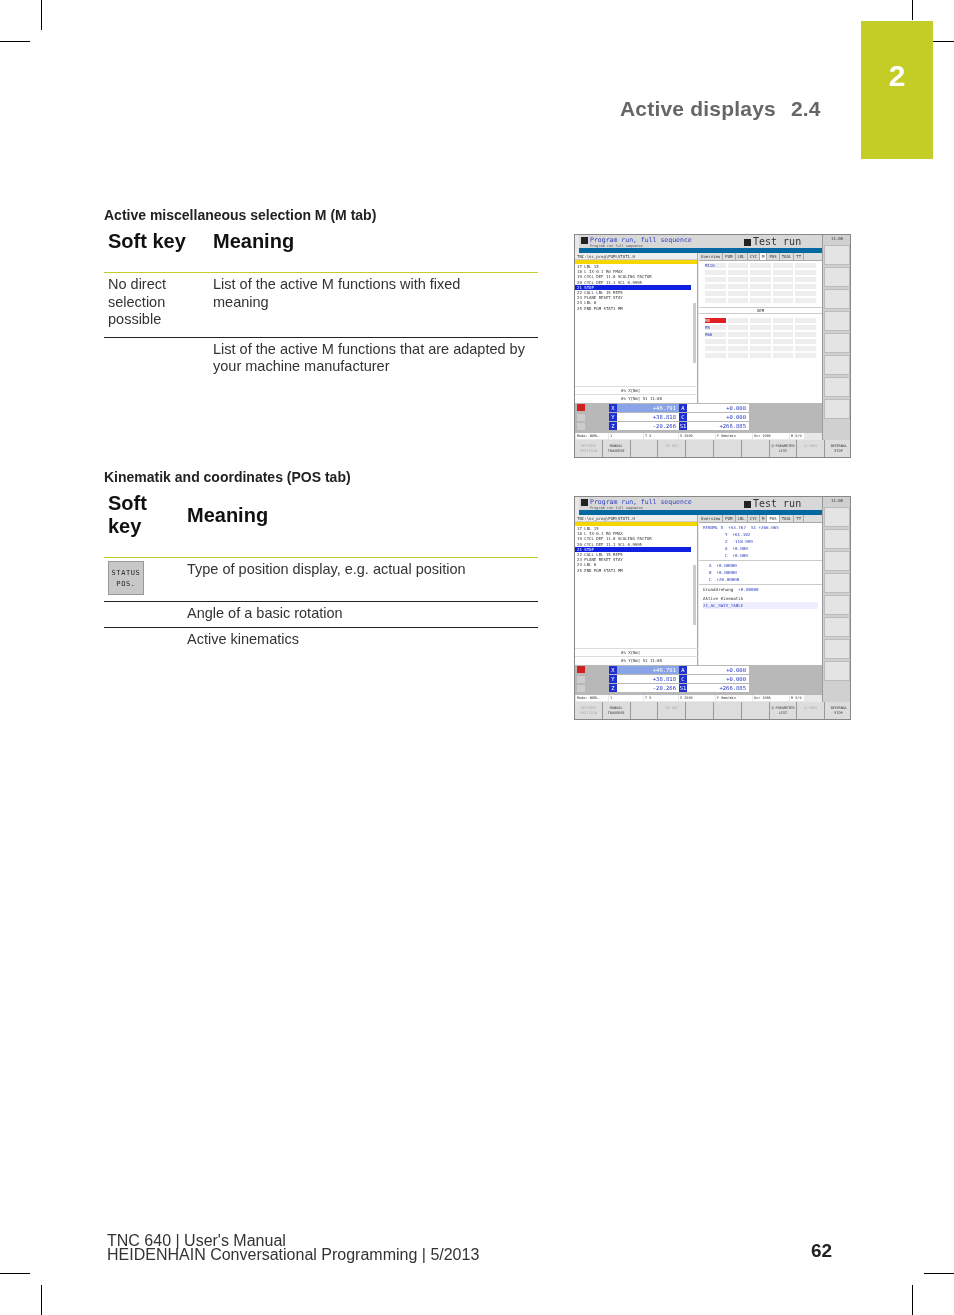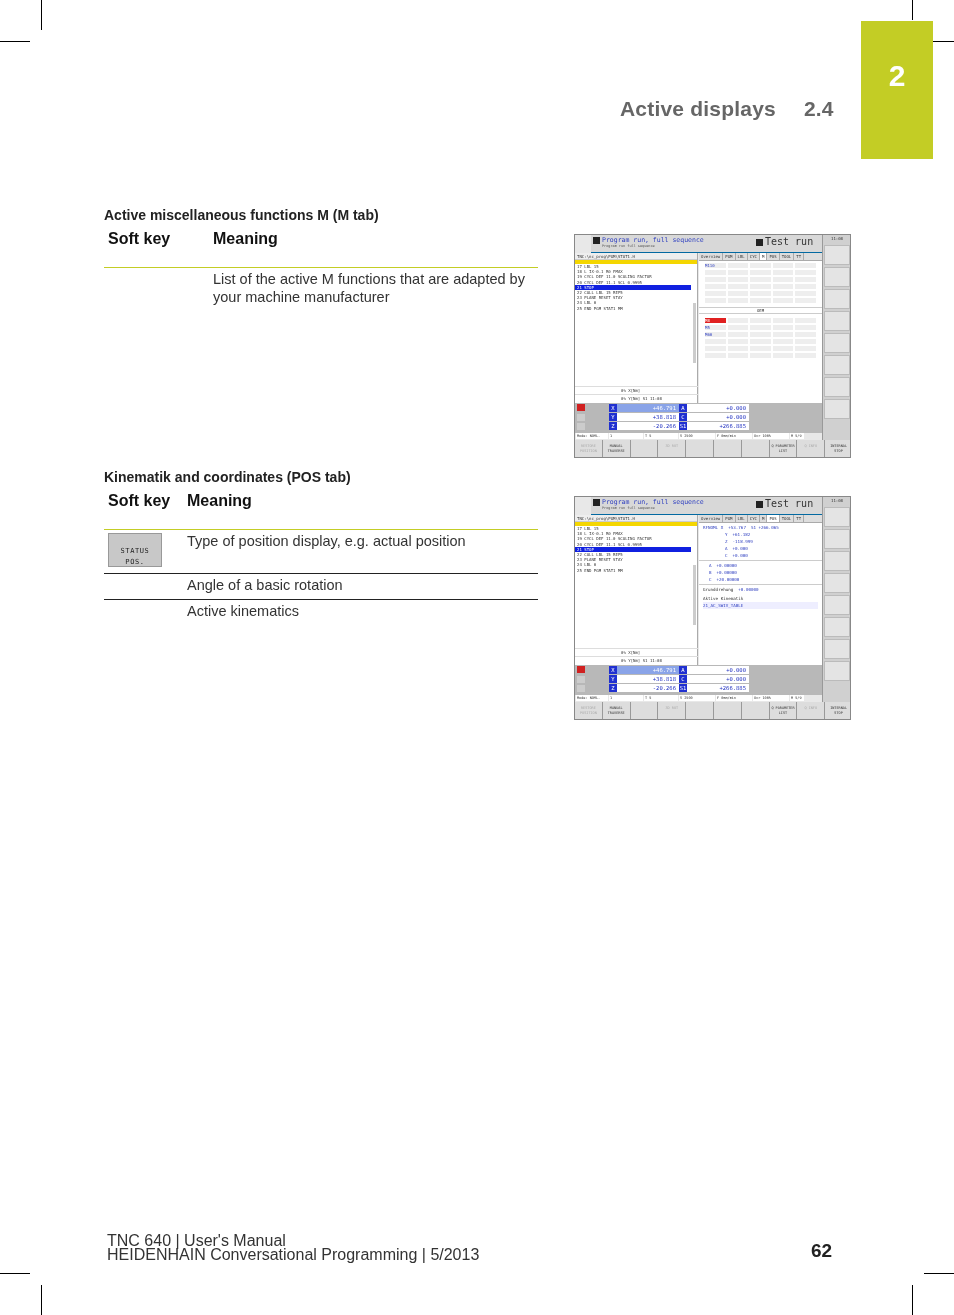--- a/index.html
+++ b/index.html
@@ -1,33 +1,33 @@
 <!DOCTYPE html>
 <html><head>
 <meta charset="utf-8">
 <style>
   *{box-sizing:border-box;margin:0;padding:0}
   html,body{width:954px;height:1315px;background:#fff;overflow:hidden}
   body{position:relative;font-family:"Liberation Sans",sans-serif;color:#222}
   .crop{position:absolute;background:#000}
   .chapter-tab{position:absolute;left:861px;top:21px;width:72px;height:138px;background:#c3cd25;color:#fff;font-weight:bold;font-size:30px;text-align:center;padding-top:38px}
   .run-head{position:absolute;left:620px;top:97px;font-size:21px;font-weight:bold;color:#666;letter-spacing:.2px}
-  .run-head .num{margin-left:28px}
+  .run-head .num{margin-left:15px}
   .section-title{position:absolute;left:104px;font-size:14px;font-weight:bold;color:#222}
   table.def{position:absolute;left:104px;border-collapse:collapse;font-size:14.5px;color:#333}
-  table.def th{text-align:left;font-weight:bold;font-size:16px;padding:3px 4px 19px 4px;border-bottom:1.5px solid #c3cd25;color:#111}
+  table.def th{text-align:left;font-weight:bold;font-size:20px;padding:3px 4px 19px 4px;border-bottom:1.5px solid #c3cd25;color:#111}
   table.def td{vertical-align:top;padding:3px 4px 8px 4px;line-height:17.5px}
   table.def tr.rule td{border-bottom:1px solid #222}
-  .softkey{width:54px;height:34px;background:#c8c8c8;border:1px solid #999;font-family:"DejaVu Sans Mono",monospace;font-size:7px;color:#222;text-align:center;line-height:11px;padding-top:12px;letter-spacing:.6px}
+  .softkey{width:36px;height:34px;background:#c8c8c8;border:1px solid #999;font-family:"DejaVu Sans Mono",monospace;font-size:7px;color:#222;text-align:center;line-height:11px;padding-top:6px;letter-spacing:.6px}
   .footer{position:absolute;left:107px;top:1234px;font-size:16px;color:#333;line-height:14px}
   .pageno{position:absolute;left:811px;top:1240px;font-size:19px;font-weight:bold;color:#222}
 
   
   .tnc{position:absolute;width:277px;height:224px;background:#e8e8e8;border:1px solid #888;font-family:"DejaVu Sans Mono",monospace;overflow:hidden}
-  .tnc .top{position:absolute;left:16px;top:0;width:247px;height:18px;background:#d8d8d8;border-bottom:1px solid #0369a1}
+  .tnc .top{position:absolute;left:4px;top:0;width:247px;height:18px;background:#d8d8d8;border-bottom:5px solid #0369a1}
   .tnc .mode1{position:absolute;left:2px;top:1px;font-size:6.5px;color:#3040c0}
   .tnc .mode1 b{display:inline-block;width:7px;height:7px;background:#222;margin-right:2px;vertical-align:middle}
   .tnc .mode1 small{display:block;font-size:3.5px;color:#555;margin-left:9px}
   .tnc .mode2{position:absolute;left:165px;top:1px;font-size:10px;color:#333}
   .tnc .mode2 b{display:inline-block;width:7px;height:7px;background:#222;margin-right:2px;vertical-align:middle}
   .tnc .prog{position:absolute;left:0;top:18px;width:123px;height:150px;background:#fff;border-right:1px solid #aaa}
   .tnc .path{font-size:4px;color:#333;padding:1px 2px;background:#eee;border-bottom:1px solid #ccc;height:7px}
   .tnc .cursor{height:4px;background:#f4d600}
   .tnc .line{font-size:4px;line-height:5.2px;color:#333;padding-left:2px;white-space:nowrap}
   .tnc .line.sel{background:#1020e0;color:#fff;width:116px}
@@ -69,26 +69,30 @@
 <div class="crop" style="left:0;top:1273px;width:30px;height:1px"></div>
 <div class="crop" style="left:912px;top:1285px;width:1px;height:30px"></div>
 <div class="crop" style="left:924px;top:1273px;width:30px;height:1px"></div>
 
 <div class="chapter-tab"><span>2</span></div>
 
 <div class="run-head">
   <span>Active displays</span><span class="num">2.4</span>
 </div>
 
-<div class="section-title" style="top:207px">Active miscellaneous functions M (M tab)</div>
+<div class="section-title" style="top:207px">Active miscellaneous selection M (M tab)</div>
 <table class="def" style="top:227px;width:434px">
   <tbody>
       <tr>
     <th style="width:105px">Soft key</th>
     <th>Meaning</th>
+  </tr>
+  <tr class="rule">
+    <td>No direct selection possible</td>
+    <td style="padding-right:40px">List of the active M functions with fixed meaning</td>
   </tr>
   <tr>
     <td></td>
     <td style="padding-right:10px">List of the active M functions that are adapted by your machine manufacturer</td>
   </tr>
 </tbody>
   </table>
 
 <div class="section-title" style="top:469px">Kinematik and coordinates (POS tab)</div>
 <table class="def" style="top:489px;width:434px">

